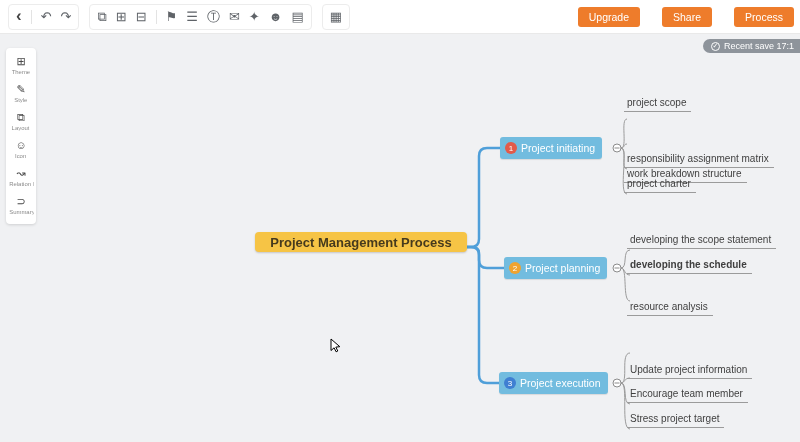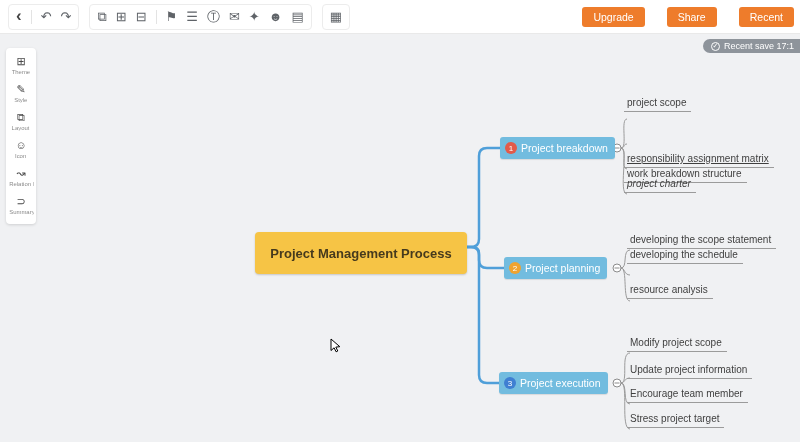--- a/index.html
+++ b/index.html
@@ -44,21 +44,21 @@
     box-shadow:0 1px 3px rgba(0,0,0,.14); display:flex; flex-direction:column;
     align-items:center; padding:4px 0; z-index:15;
   }
   .sb-item{ display:flex; flex-direction:column; align-items:center; gap:1px; padding:4px 0 5px; width:100%; cursor:pointer; }
   .sb-icon{ font-size:11px; color:#4a4a4a; line-height:1; }
   .sb-label{ font-size:7px; color:#8a8a8a; white-space:nowrap; max-width:29px; overflow:hidden; transform:scale(.85); }
   
   .canvas{ position:absolute; inset:0; z-index:1; }
   .connectors{ position:absolute; left:0; top:0; }
   .root-node{
-    position:absolute; left:255px; top:232px; width:212px; height:42px;
+    position:absolute; left:255px; top:232px; width:212px; height:20px;
     background:#f6c445; border-radius:4px; color:#463a1d; font-size:13px; font-weight:bold;
     display:flex; align-items:center; justify-content:center;
     box-shadow:0 1px 2px rgba(0,0,0,.18); cursor:pointer; z-index:3;
   }
   .branch{
     position:absolute; height:22px; background:#72bcdf; border-radius:3px; color:#fff;
     font-size:10.5px; display:flex; align-items:center; padding:0 7px 0 5px; gap:4px;
     cursor:pointer; box-shadow:0 1px 1px rgba(0,0,0,.10); z-index:3; white-space:nowrap;
   }
   .badge{
@@ -110,41 +110,40 @@
         <line x1="614.5" y1="268" x2="619.5" y2="268" stroke="#8c8c8c" stroke-width="1"></line>
         <circle cx="617" cy="383" r="4" fill="#ffffff" stroke="#8c8c8c" stroke-width="1"></circle>
         <line x1="614.5" y1="383" x2="619.5" y2="383" stroke="#8c8c8c" stroke-width="1"></line>
       </g>
     </svg>
 
     <div class="root-node">Project Management Process</div>
 
     <div class="branch" style="left:500px; top:137px;">
       <span class="badge badge-1">1</span>
-      <span>Project breakdown</span>
+      <span>Project initiating</span>
     </div>
     <div class="branch" style="left:504px; top:257px;">
       <span class="badge badge-2">2</span>
       <span>Project planning</span>
     </div>
     <div class="branch" style="left:499px; top:372px;">
       <span class="badge badge-3">3</span>
       <span>Project execution</span>
     </div>
 
     <div class="leaf" style="left:624px; top:97px;">project scope</div>
     <div class="leaf" style="left:624px; top:128px;margin-top:40px;">work breakdown structure</div>
-    <div class="leaf" style="left:624px; top:153px;text-decoration:underline;">responsibility assignment matrix</div>
-    <div class="leaf" style="left:624px; top:178px;font-style:italic;">project charter</div>
+    <div class="leaf" style="left:624px; top:153px;">responsibility assignment matrix</div>
+    <div class="leaf" style="left:624px; top:178px;">project charter</div>
 
     <div class="leaf" style="left:627px; top:234px;">developing the scope statement</div>
-    <div class="leaf" style="left:627px; top:249px;">developing the schedule</div>
-    <div class="leaf" style="left:627px; top:284px;">resource analysis</div>
-
-    <div class="leaf" style="left:627px; top:337px;">Modify project scope</div>
+    <div class="leaf" style="left:627px; top:259px;font-weight:bold;">developing the schedule</div>
+    <div class="leaf" style="left:627px; top:301px;">resource analysis</div>
+
     <div class="leaf" style="left:627px; top:364px;">Update project information</div>
     <div class="leaf" style="left:627px; top:388px;">Encourage team member</div>
     <div class="leaf" style="left:627px; top:413px;">Stress project target</div>
 
     <svg class="cursor" width="12" height="15">
       <path d="M1,1 L1,12.5 L4.1,9.8 L6.1,13.8 L7.8,13 L5.8,9.1 L9.8,8.7 Z" fill="#ffffff" stroke="#000000" stroke-width="1"></path>
     </svg>
   </div>
 
   <header class="topbar">
@@ -169,21 +168,21 @@
       <span class="tb-icon">▤</span>
     </div>
 
     <div class="tb-group">
       <span class="tb-icon">▦</span>
     </div>
 
     <div class="tb-right">
       <button class="btn-orange">Upgrade</button>
       <button class="btn-orange">Share</button>
-      <button class="btn-orange">Recent</button>
+      <button class="btn-orange">Process</button>
     </div>
   </header>
 
   <div class="save-pill">
     <span class="pill-check">✓</span>
     <span>Recent save 17:1</span>
   </div>
 
   <aside class="sidebar">
     <div class="sb-item">

